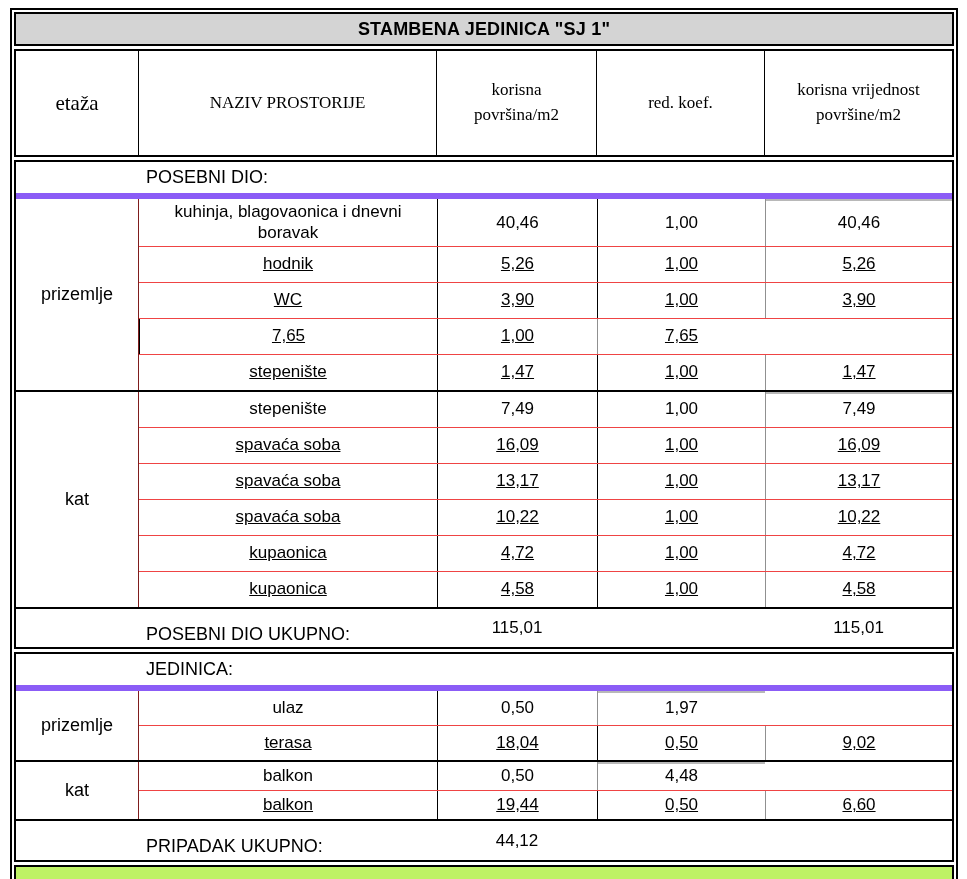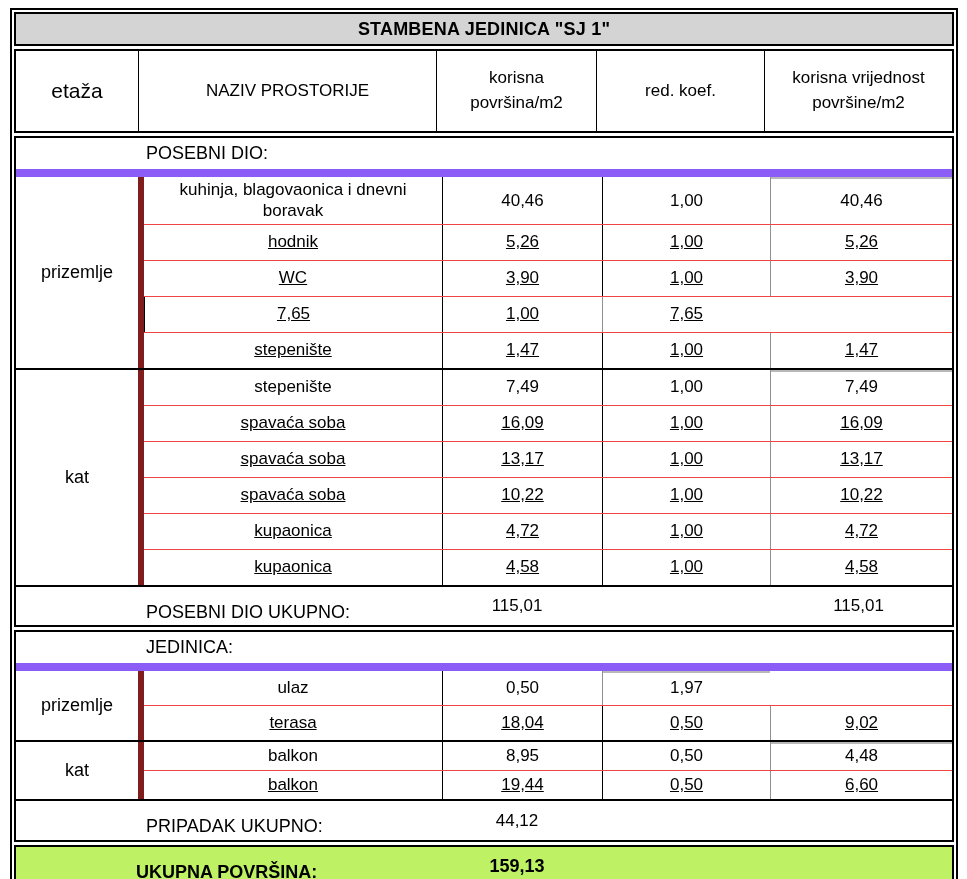--- a/index.html
+++ b/index.html
@@ -32,48 +32,49 @@
     align-items: center;
     justify-content: center;
     font-weight: bold;
     font-size: 18px;
     letter-spacing: 0.2px;
   }
   
   .header-row {
     display: grid;
     grid-template-columns: 122px 298px 160px 168px 1fr;
-    height: 84px;
+    height: 108px;
+    font-family: Liberation Serif, serif;
   }
   .hcell {
     display: flex;
     align-items: center;
     justify-content: center;
     text-align: center;
     font-size: 17px;
     line-height: 1.45;
     white-space: pre-line;
   }
   .hcell + .hcell { border-left: 1px solid #000; }
   .hcell.etaza { font-size: 21px; }
   
   .label-row {
     min-height: 31px;
     display: flex;
     align-items: center;
     padding-left: 130px;
     font-size: 18px;
-    border-bottom: 8px solid #8b5cf6;
+    border-bottom: 6px solid #8b5cf6;
   }
   
   .block { display: flex; }
   .block + .block { border-top: 2px solid #000; }
   .etaza-cell {
     width: 122px; min-width: 122px;
-    border-right: 6px solid #7f1d1d;
+    border-right: 1px solid #7f1d1d;
     display: flex;
     align-items: center;
     justify-content: center;
     font-size: 18px;
   }
   .rows { flex: 1; display: flex; flex-direction: column; }
   .drow {
     display: grid;
     grid-template-columns: 298px 160px 168px 1fr;
     min-height: 35px;
@@ -236,21 +237,20 @@
             <div class="c num">0,50</div>
             <div class="c num v3">9,02</div>
           </div>
         </div>
     </div>
     <div class="block rows-28">
       <div class="etaza-cell">kat</div>
       <div class="rows">
           <div class="drow">
             <div class="c name">balkon</div>
-            <div class="c num">8,95</div>
             <div class="c num">0,50</div>
             <div class="c num v3 v3-top">4,48</div>
           </div>
           <div class="drow">
             <div class="c name">balkon</div>
             <div class="c num">19,44</div>
             <div class="c num">0,50</div>
             <div class="c num v3">6,60</div>
           </div>
         </div>

